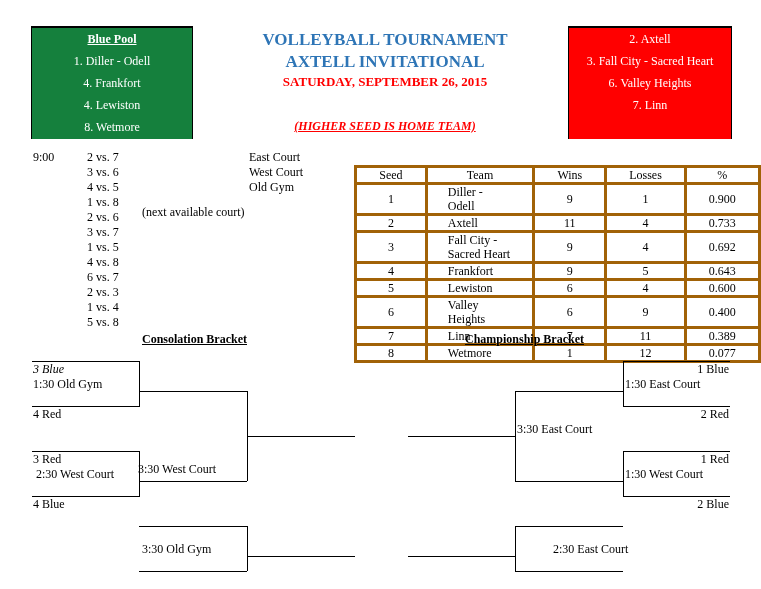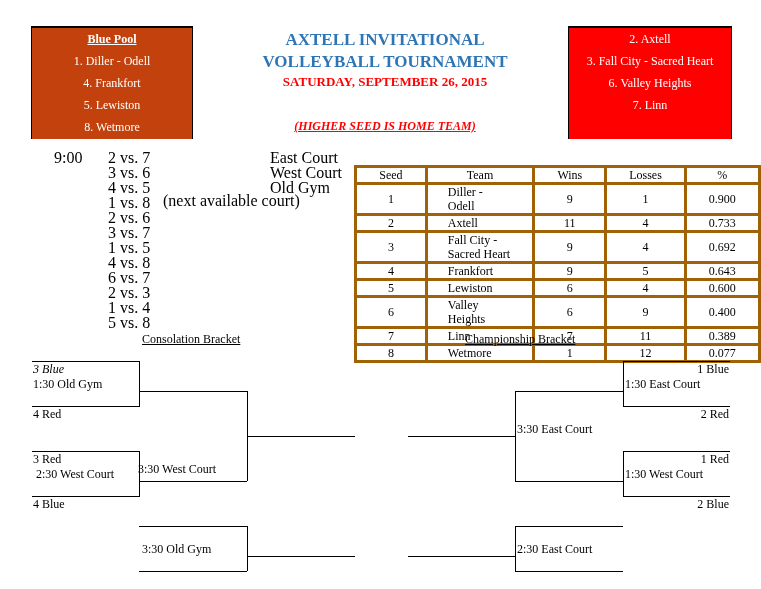--- a/index.html
+++ b/index.html
@@ -1,76 +1,76 @@
 <!DOCTYPE html>
 <html><head>
 <meta charset="utf-8">
 <style>
   html, body { margin:0; padding:0; background:#fff; }
   body { width:761px; height:589px; position:relative; overflow:hidden;
          font-family:"Liberation Serif", "DejaVu Serif", serif; color:#000; font-size:12px; }
   .pool { position:absolute; top:26px; height:111px; border-top:2px solid #000; border-left:1px solid #000; border-right:1px solid #000; color:#fff; text-align:center; font-size:12px; }
-  .pool.blue { left:31px; width:160px; background:#c2410c; }
+  .pool.blue { left:31px; width:160px; background:#15803d; }
   .pool.red { left:568px; width:162px; background:#ff0000; }
   .pool .row { height:22px; line-height:22px; }
   .pool .ttl { font-weight:bold; text-decoration:underline; }
   .title { position:absolute; left:240px; width:290px; text-align:center; font-weight:bold; }
   .t1 { top:29px; color:#2e75b6; font-size:17px; line-height:22px; }
   .t2 { top:73px; color:#ff0000; font-size:13px; line-height:18px; }
   .t3 { top:119px; color:#ff0000; font-size:12px; font-style:italic; text-decoration:underline; }
-  .sched { position:absolute; font-size:16px; line-height:15px;margin-left:21px; }
+  .sched { position:absolute; font-size:12px; line-height:15px; }
   table.stand { position:absolute; left:354px; top:165px; border-collapse:collapse; font-size:12px; }
   table.stand td, table.stand th { border:3px solid #a16207; padding:0 20px; height:14px; line-height:14px; font-weight:normal; }
   table.stand .c { text-align:center; }
   .hline { position:absolute; height:0; border-top:1px solid #000; }
   .vline { position:absolute; width:0; border-left:1px solid #000; }
   .lbl { position:absolute; font-size:12px; line-height:14px; white-space:nowrap; }
-  .head { position:absolute; font-weight:normal; text-decoration:underline; font-size:12px; }
+  .head { position:absolute; font-weight:bold; text-decoration:underline; font-size:12px; }
 </style>
 </head>
 <body>
 
 <div class="pool blue">
   <div class="row ttl">Blue Pool</div>
   <div class="row">1. Diller - Odell</div>
   <div class="row">4. Frankfort</div>
-  <div class="row">5. Lewiston</div>
+  <div class="row">4. Lewiston</div>
   <div class="row">8. Wetmore</div>
 </div>
 
 <div class="pool red">
   <div class="row">2. Axtell</div>
   <div class="row">3. Fall City - Sacred Heart</div>
   <div class="row">6. Valley Heights</div>
   <div class="row">7. Linn</div>
 </div>
 
 <div class="title t1">
+  <div>VOLLEYBALL TOURNAMENT</div>
   <div>AXTELL INVITATIONAL</div>
-  <div>VOLLEYBALL TOURNAMENT</div>
 </div>
 <div class="title t2">SATURDAY, SEPTEMBER 26, 2015</div>
 <div class="title t3">(HIGHER SEED IS HOME TEAM)</div>
 
 <div class="sched" style="left:33px; top:150px;">9:00</div>
 <div class="sched" style="left:87px; top:150px;">
   <div>2 vs. 7</div>
   <div>3 vs. 6</div>
   <div>4 vs. 5</div>
   <div>1 vs. 8</div>
   <div>2 vs. 6</div>
   <div>3 vs. 7</div>
   <div>1 vs. 5</div>
   <div>4 vs. 8</div>
   <div>6 vs. 7</div>
   <div>2 vs. 3</div>
   <div>1 vs. 4</div>
   <div>5 vs. 8</div>
 </div>
-<div class="sched" style="left:142px; top:193px;">(next available court)</div>
+<div class="sched" style="left:142px; top:205px;">(next available court)</div>
 <div class="sched" style="left:249px; top:150px;">
   <div>East Court</div>
   <div>West Court</div>
   <div>Old Gym</div>
 </div>
 
 <table class="stand">
   <tbody>
       <tr>
     <th class="c" style="width:49px">Seed</th>
@@ -180,13 +180,13 @@
 <div class="vline" style="left:515px; top:526px; height:45px;"></div>
 <div class="hline" style="left:408px; top:556px; width:107px;"></div>
 
 <div class="lbl" style="right:32px; top:362px;">1 Blue</div>
 <div class="lbl" style="left:625px; top:377px;">1:30 East Court</div>
 <div class="lbl" style="right:32px; top:407px;">2 Red</div>
 <div class="lbl" style="right:32px; top:452px;">1 Red</div>
 <div class="lbl" style="left:625px; top:467px;">1:30 West Court</div>
 <div class="lbl" style="right:32px; top:497px;">2 Blue</div>
 <div class="lbl" style="left:517px; top:422px;">3:30 East Court</div>
-<div class="lbl" style="left:517px; top:542px;">2:30 East Court</div>
+<div class="lbl" style="left:517px; top:542px;padding-left:36px;">2:30 East Court</div>
 
 </body></html>

